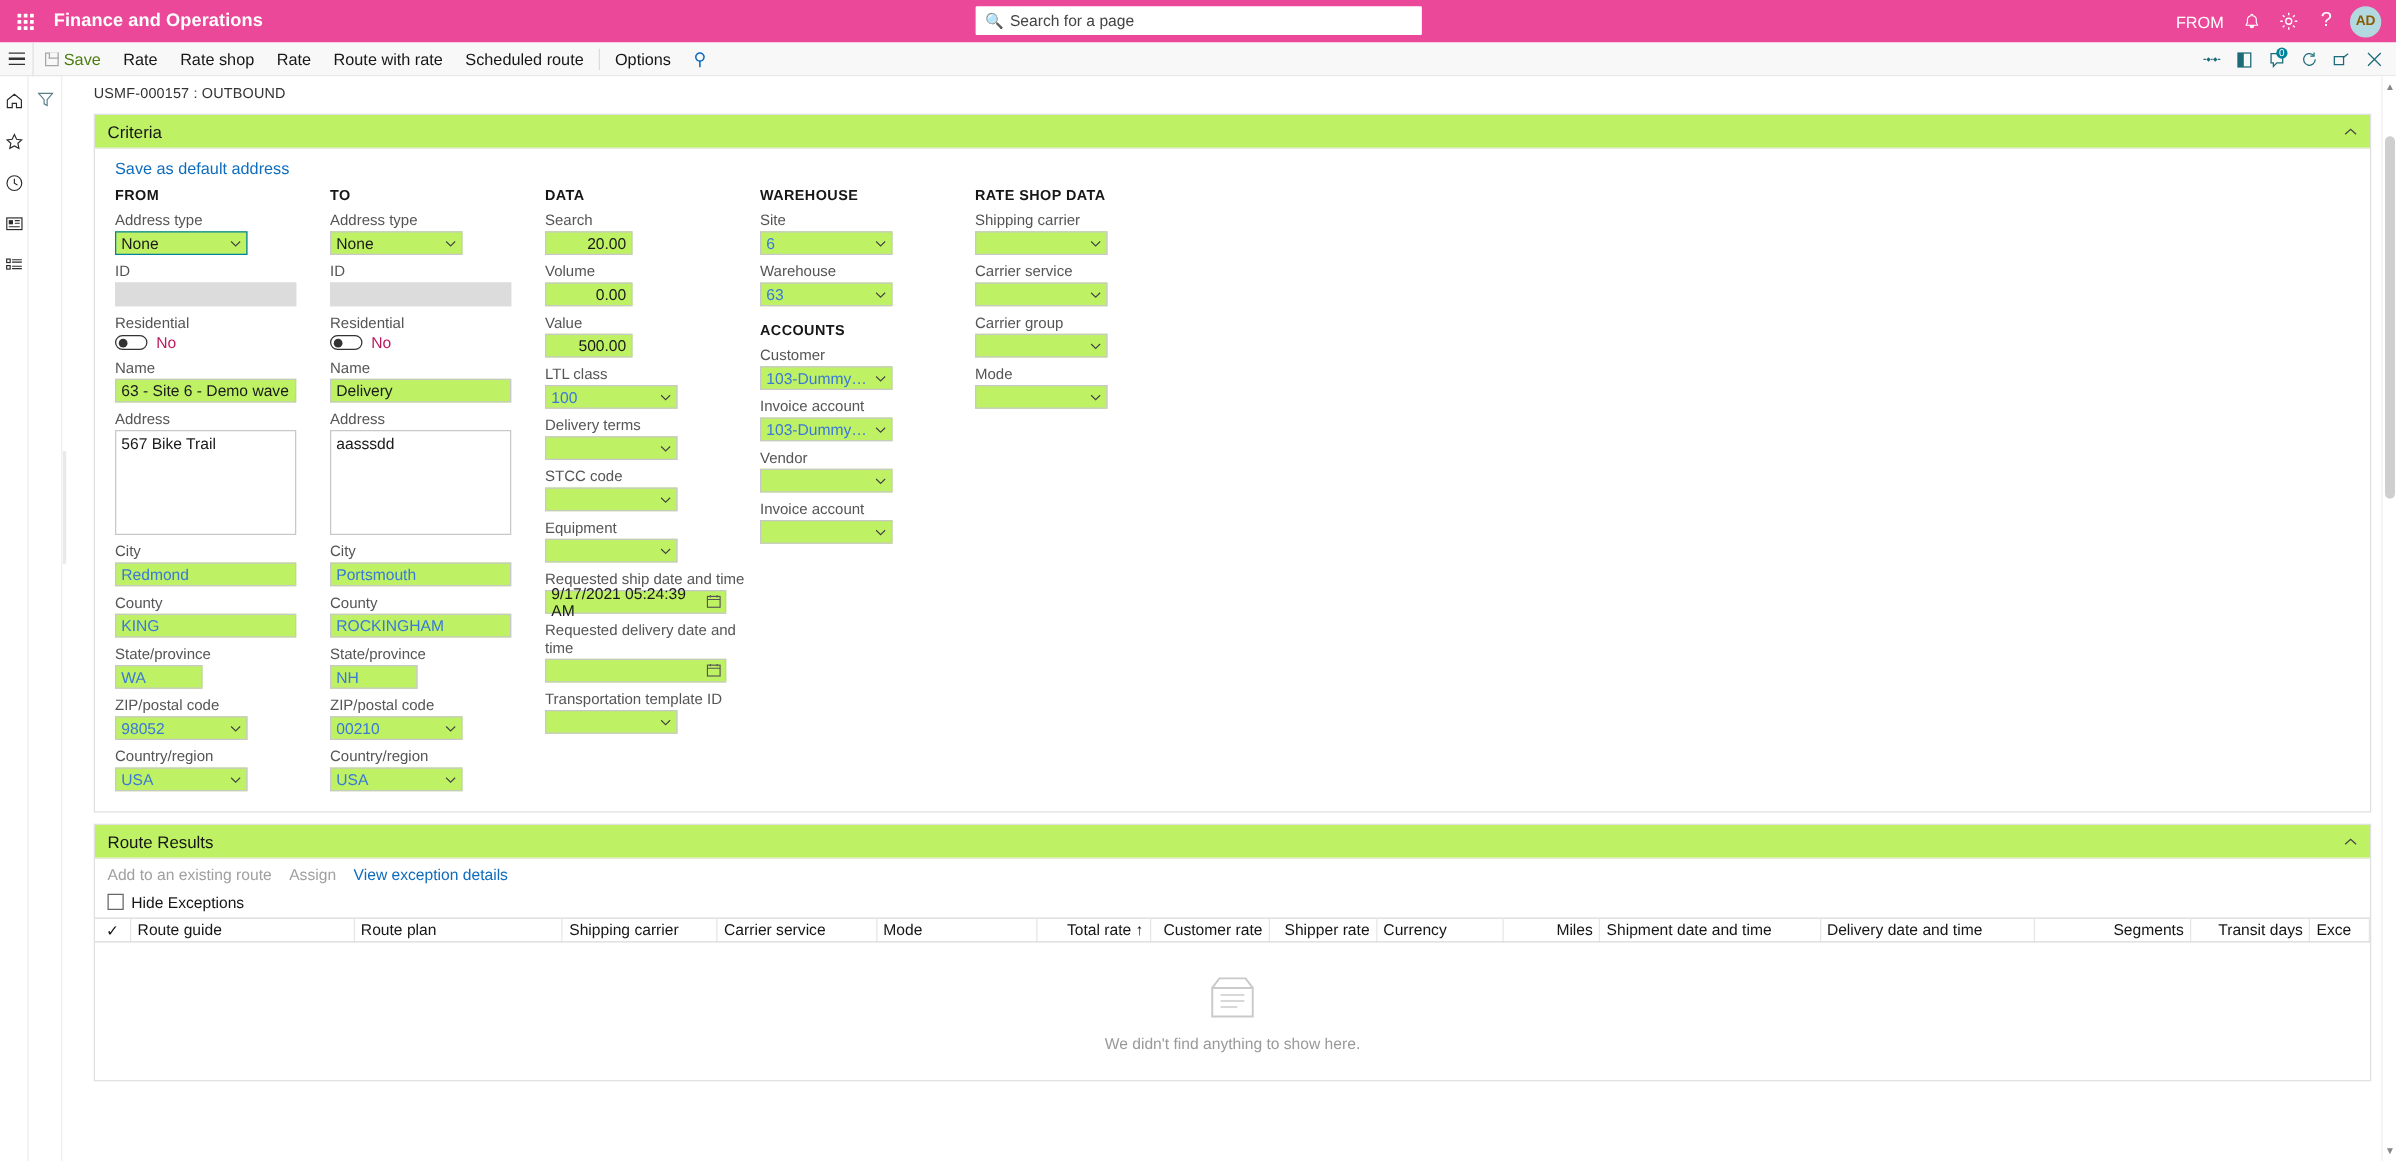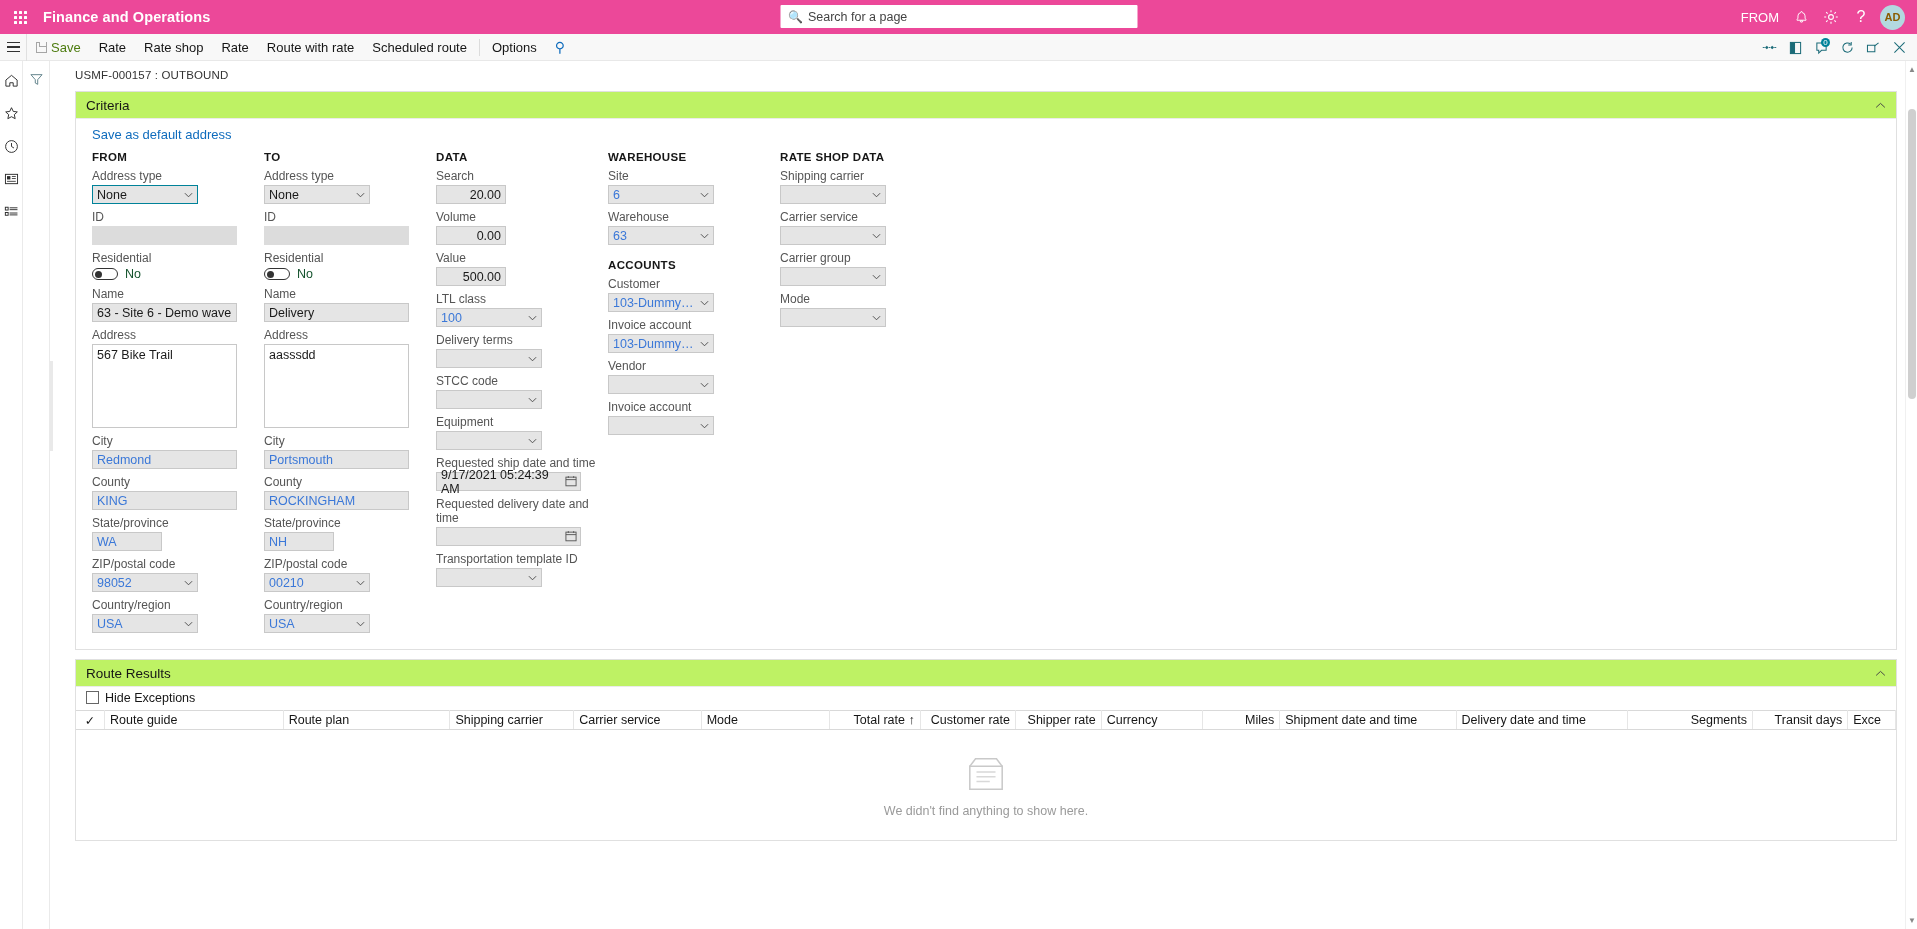--- a/index.html
+++ b/index.html
@@ -194,21 +194,21 @@
   .grp-title {
     font-size: 11.5px; font-weight: bold;
     letter-spacing: .35px; color: #161616;
     margin: 3px 0 6px 0; text-transform: uppercase;
   }
   .fld { margin-bottom: 6px; }
   .fld-label { font-size: 12px; color: #555; margin-bottom: 2px; display:block;}
   .ctl {
     height: 19px; width: 108px;
     border: 1px solid #c8c8c8;
-    background: #e5e5e5;
+    background: #bef264;
     font-size: 12.5px;
     padding: 0 4px;
     display: flex; align-items: center;
     color: #1a1a1a;
     font-family: "Liberation Sans", sans-serif;
   }
   .ctl.w145 { width: 145px; }
   .ctl.w106 { width: 106px; }
   .ctl.w70  { width: 70px; }
   .ctl.focused { border: 1.6px solid #008299; }
@@ -235,21 +235,21 @@
   .toggle {
     width: 26px; height: 12px; border-radius: 7px;
     border: 1.4px solid #333; background: #fff;
     position: relative;
   }
   .toggle .knob {
     position: absolute; left: 1.5px; top: 1.5px;
     width: 7px; height: 7px; border-radius: 50%;
     background: #333;
   }
-  .toggle-label { font-size: 12.5px; color: #14532d; }
+  .toggle-label { font-size: 12.5px; color: #be185d; }
 
   .datefld { position: relative; width: 145px; }
   .datefld .ctl { width: 145px; padding-right: 18px; }
   .cal-ico {
     position: absolute; right: 4px; top: 3px;
     width: 12px; height: 12px;
     pointer-events: none;
   }
 
   
@@ -901,20 +901,25 @@
       <div class="section-head">
         <span>Route Results</span>
         <span class="chev">
           <svg width="11" height="7" viewBox="0 0 12 8">
               <path d="M1 6.2L6 1.6l5 4.6" fill="none" stroke="#444" stroke-width="1.1"></path>
             </svg>
         </span>
       </div>
 
       <div>
+        <div class="rr-toolbar">
+          <span class="dim">Add to an existing route</span>
+          <span class="dim">Assign</span>
+          <span class="link">View exception details</span>
+        </div>
 
         <div class="cb-row">
           <span class="cb"></span>
           <span class="cb-label">Hide Exceptions</span>
         </div>
 
         <table class="grid">
           <thead>
             <tr>
               <th class="chk-col">✓</th>

